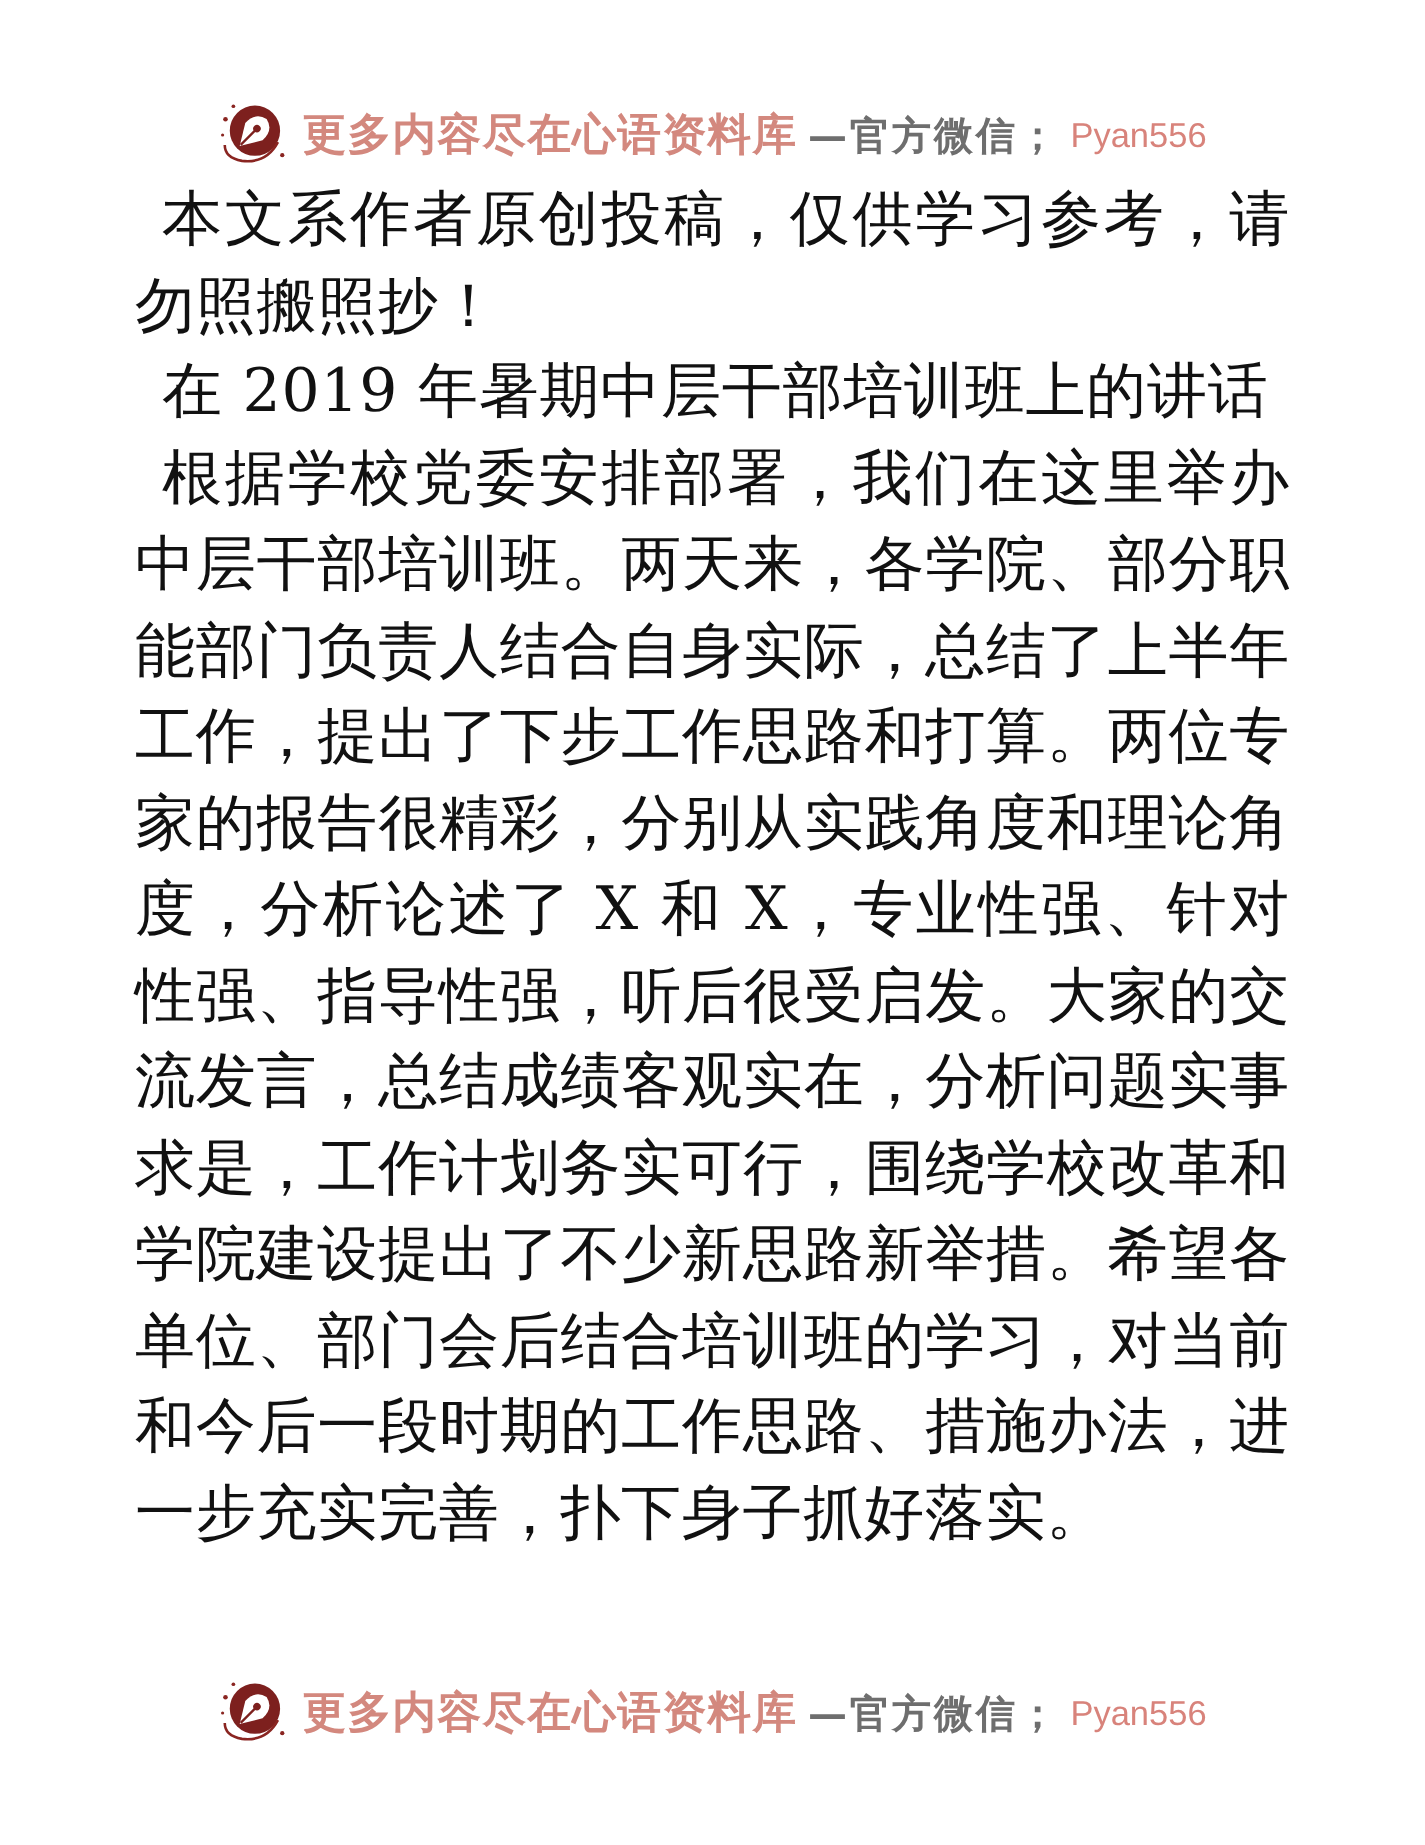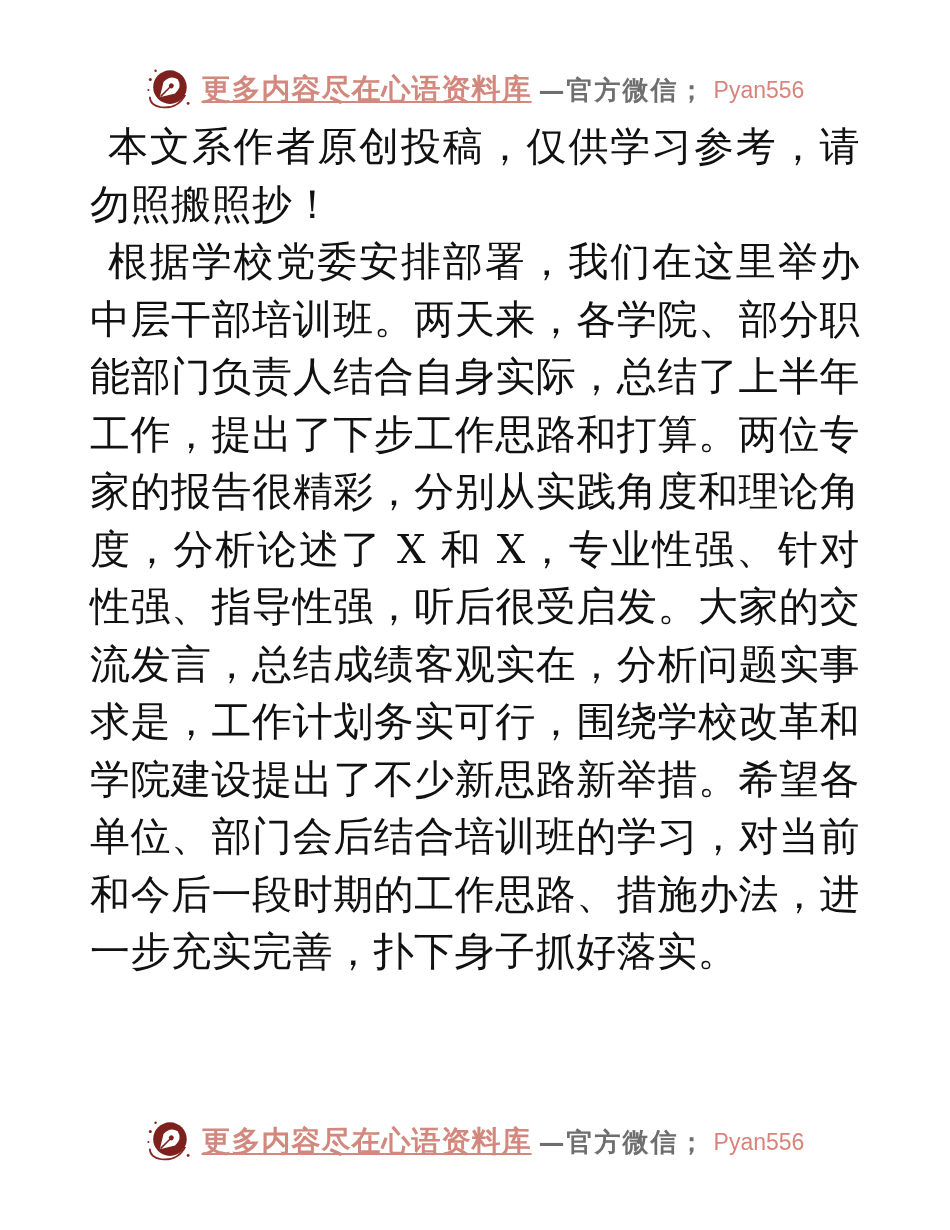--- a/index.html
+++ b/index.html
@@ -40,21 +40,20 @@
     height: 50px;
     flex: 0 0 auto;
     margin-right: 3px;
   }
   .brand-site {
     color: #d3887e;
     font-size: 29px;
     font-weight: 700;
     letter-spacing: 1px;
     white-space: nowrap;
-    text-decoration: underline;
   }
   .brand-label {
     color: #6e6e6e;
     font-size: 26px;
     font-weight: 700;
     letter-spacing: 2px;
     white-space: nowrap;
   }
   .brand-id {
     color: #d8837b;
@@ -108,20 +107,21 @@
       <circle cx="44" cy="40" r="1.5" fill="#8a2521"></circle>
       <circle cx="2.5" cy="26" r="1.1" fill="#8a2521"></circle>
     </svg>
     <span class="brand-site">更多内容尽在心语资料库</span>
     <span class="brand-label">—官方微信；</span>
     <span class="brand-id">Pyan556</span>
   </div>
 
   <div class="doc">
     <p class="notice">本文系作者原创投稿，仅供学习参考，请勿照搬照抄！</p>
+    <p class="doc-title">在 2019 年暑期中层干部培训班上的讲话</p>
     <p class="body-para">根据学校党委安排部署，我们在这里举办中层干部培训班。两天来，各学院、部分职能部门负责人结合自身实际，总结了上半年工作，提出了下步工作思路和打算。两位专家的报告很精彩，分别从实践角度和理论角度，分析论述了 X 和 X，专业性强、针对性强、指导性强，听后很受启发。大家的交流发言，总结成绩客观实在，分析问题实事求是，工作计划务实可行，围绕学校改革和学院建设提出了不少新思路新举措。希望各单位、部门会后结合培训班的学习，对当前和今后一段时期的工作思路、措施办法，进一步充实完善，扑下身子抓好落实。</p>
   </div>
 
   <div class="brand-bar footer">
     <svg class="brand-logo" viewBox="0 0 48 52" aria-hidden="true">
       <circle cx="25" cy="23" r="17.5" fill="#7d201e"></circle>
       <path d="M41 31 Q33 46 16 44 Q4 42 4 33" stroke="#8a2521" stroke-width="1.8" fill="none"></path>
       <g transform="rotate(45 25 23)">
         <path d="M25 38 L16.5 24 Q16 13.5 25 11.5 Q34 13.5 33.5 24 Z" fill="#ffffff"></path>
         <line x1="25" y1="37" x2="25" y2="22" stroke="#7d201e" stroke-width="1.6"></line>

